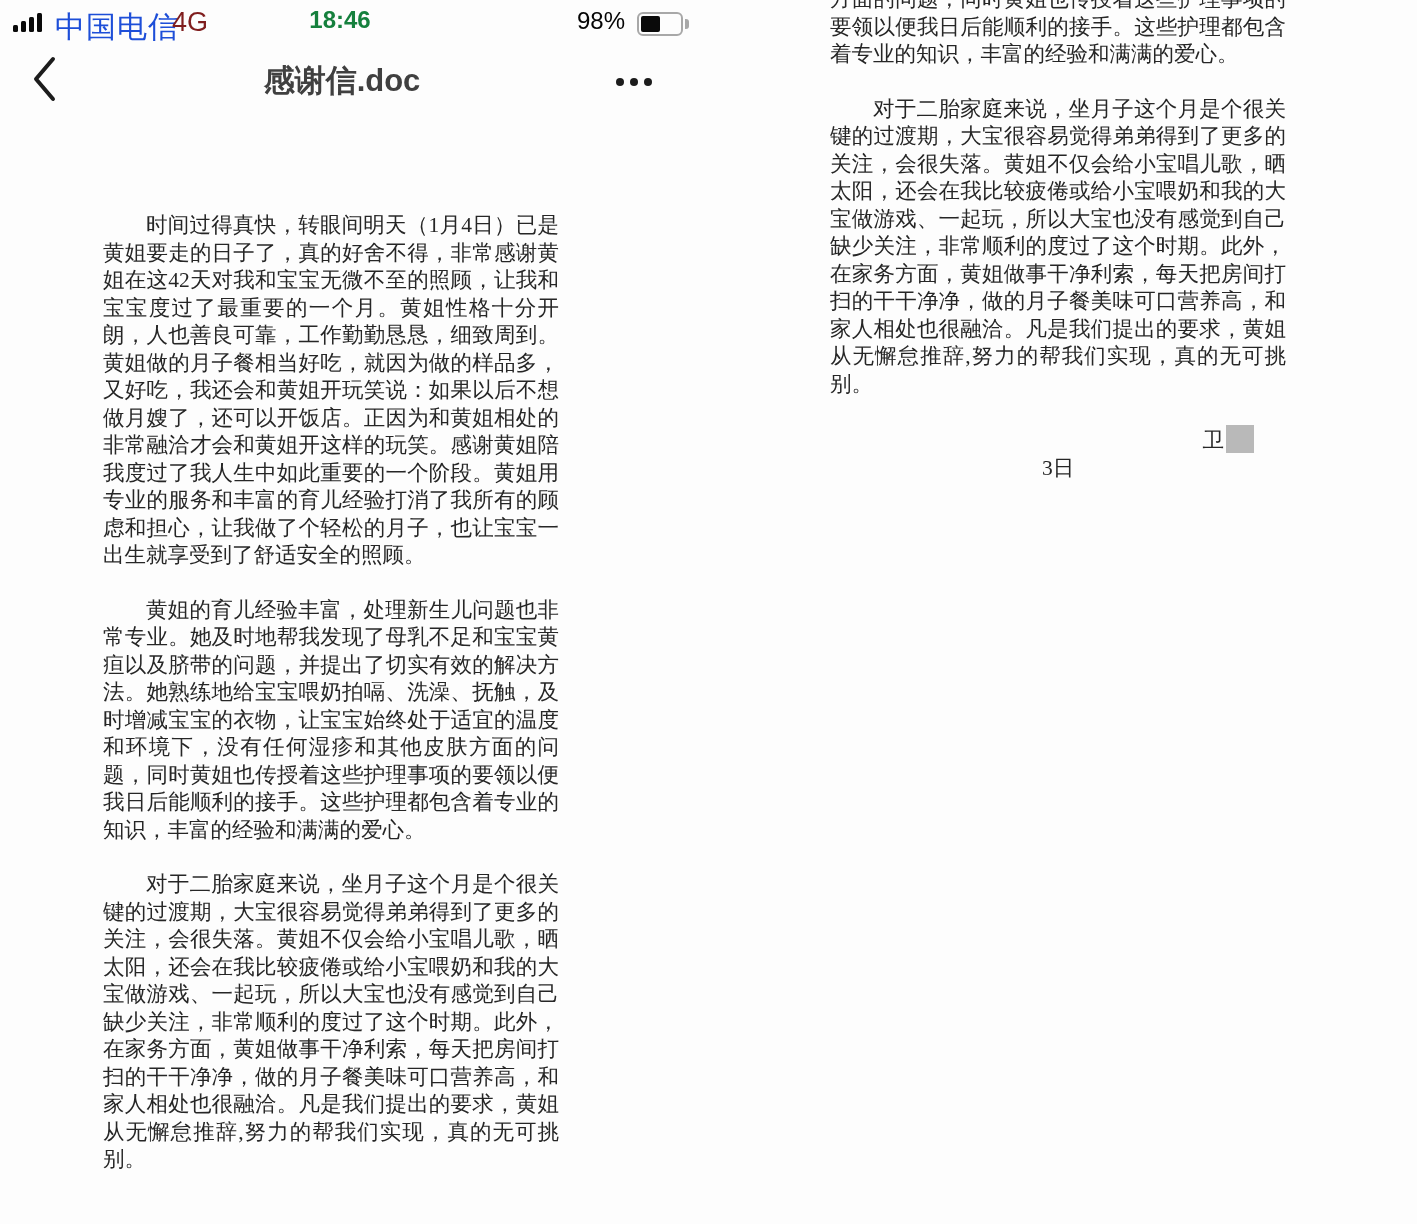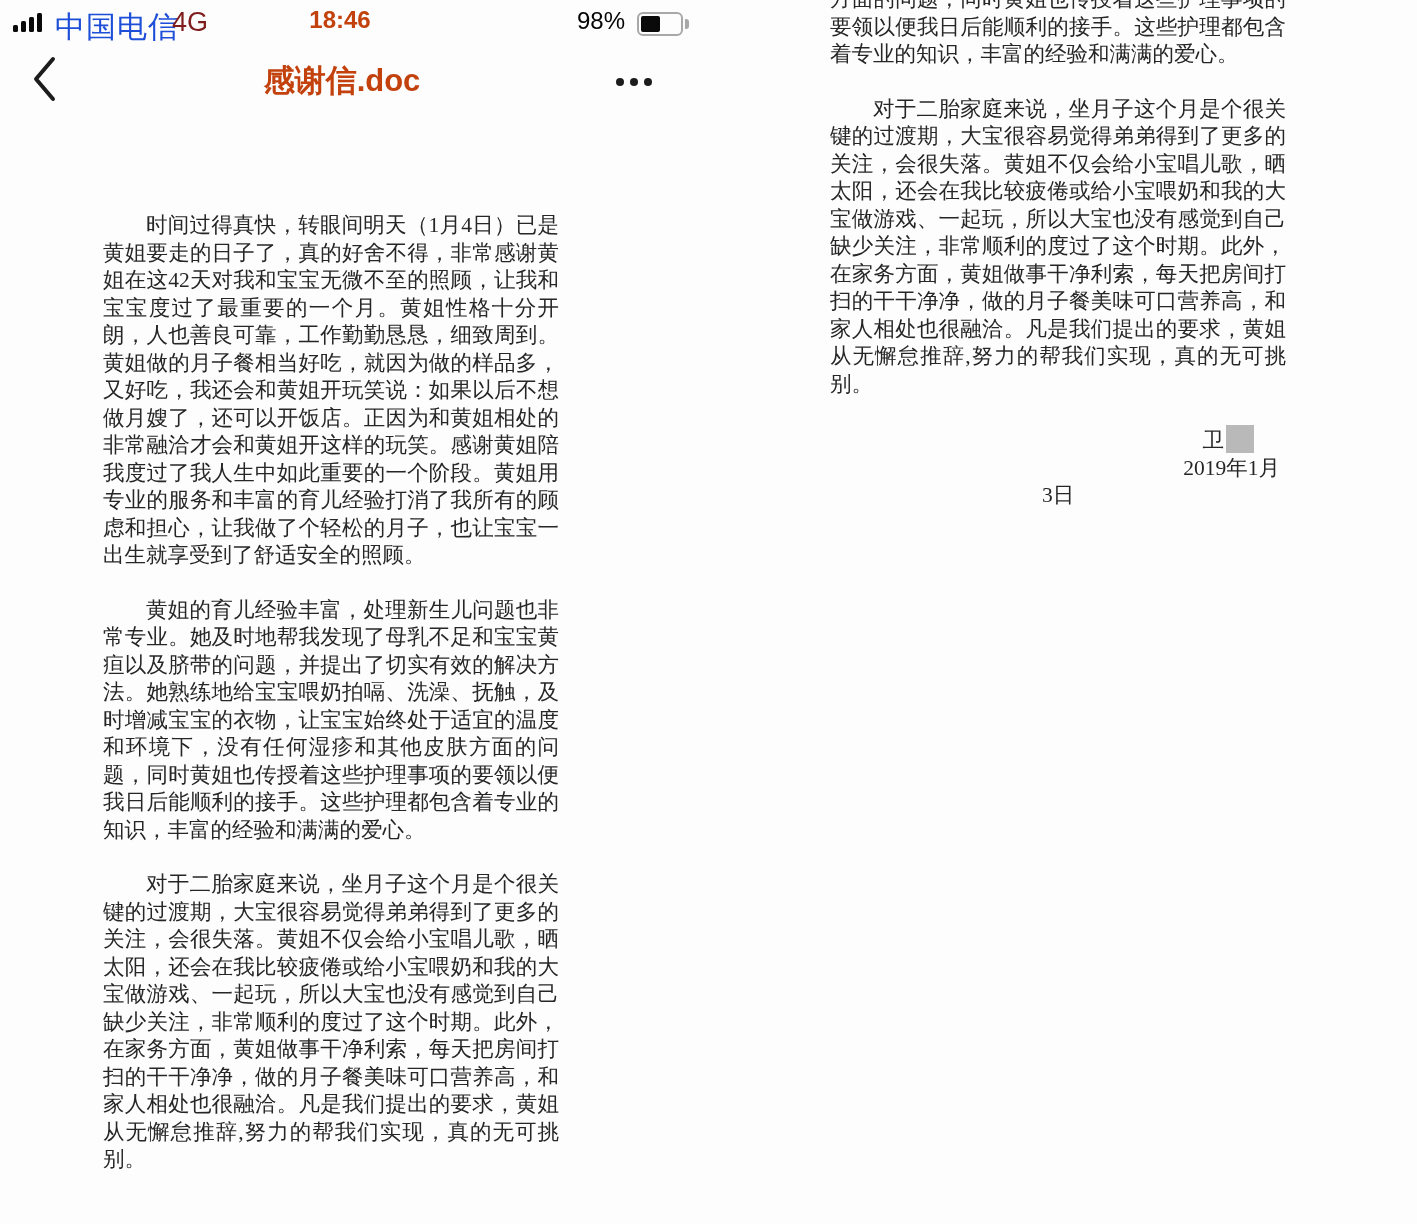--- a/index.html
+++ b/index.html
@@ -14,32 +14,32 @@
   .screen-1 { position:absolute; left:0; top:0; width:720px; height:1224px; }
 
   .status-bar { position:absolute; left:0; top:0; width:720px; height:44px; }
   .signal { position:absolute; left:13px; top:13px; display:flex; align-items:flex-end; gap:3px; }
   .signal i { display:block; width:5px; background:#0a0a0a; border-radius:1.5px; }
   .signal i:nth-child(1){height:7px;} .signal i:nth-child(2){height:11px;}
   .signal i:nth-child(3){height:15px;} .signal i:nth-child(4){height:19px;}
   .carrier { position:absolute; left:55px; top:7px; font-size:30px; color:#1d4ed8; letter-spacing:1px; }
   .network { position:absolute; left:172px; top:7px; font-size:27px; color:#7f1d1d; }
   .sb-time { position:absolute; left:290px; top:6px; width:100px; text-align:center;
-             font-size:24px; font-weight:700; color:#c2410c; }
+             font-size:24px; font-weight:700; color:#15803d; }
   .batt-pct { position:absolute; left:560px; top:7px; width:65px; text-align:right; font-size:24px; color:#050505; }
   .battery { position:absolute; left:637px; top:12px; width:42px; height:20px;
              border:2px solid #a8a8a8; border-radius:6px; }
   .battery .fill { position:absolute; left:2px; top:2px; bottom:2px; width:46%; background:#0a0a0a; border-radius:2px; }
   .battery .nub { position:absolute; right:-8px; top:5px; width:4px; height:10px; background:#a8a8a8; border-radius:0 3px 3px 0; }
 
   .nav-bar { position:absolute; left:0; top:44px; width:720px; height:72px; }
   .back-btn { position:absolute; left:20px; top:10px; width:48px; height:52px;
               background:none; border:none; padding:0; cursor:pointer; }
   .doc-title { position:absolute; left:0; top:16px; width:684px; margin:0; text-align:center;
-               font-size:31px; font-weight:700; color:#c2410c; }
+               font-size:31px; font-weight:700; color:#404040; }
   .more-btn { position:absolute; left:596px; top:18px; width:76px; height:40px;
               background:none; border:none; padding:0; cursor:pointer; }
   .dots { display:flex; justify-content:center; align-items:center; gap:6px; height:100%; }
   .dots i { display:block; width:8px; height:8px; border-radius:50%; background:#1c1c1c; }
 
   
   .page {
     position:absolute; width:456px;
     font-family:"Liberation Serif", serif;
     font-size:21.5px; line-height:27.5px; color:#262626;
@@ -107,19 +107,18 @@
 
   <section class="screen-2">
     <article class="page page-2">
       <p class="cont">方面的问题，同时黄姐也传授着这些护理事项的要领以便我日后能顺利的接手。这些护理都包含着专业的知识，丰富的经验和满满的爱心。</p>
       <p>对于二胎家庭来说，坐月子这个月是个很关键的过渡期，大宝很容易觉得弟弟得到了更多的关注，会很失落。黄姐不仅会给小宝唱儿歌，晒太阳，还会在我比较疲倦或给小宝喂奶和我的大宝做游戏、一起玩，所以大宝也没有感觉到自己缺少关注，非常顺利的度过了这个时期。此外，在家务方面，黄姐做事干净利索，每天把房间打扫的干干净净，做的月子餐美味可口营养高，和家人相处也很融洽。凡是我们提出的要求，黄姐从无懈怠推辞,努力的帮我们实现，真的无可挑别。</p>
 
       <div class="sig">
         <div class="sig-name-line">
           <span>卫</span><span class="redact"></span>
         </div>
-        <div class="sig-date-line">2019年1月</div>
         <div class="sig-day-line">3日</div>
       </div>
     </article>
   </section>
 
 </div>
 
 </body></html>

